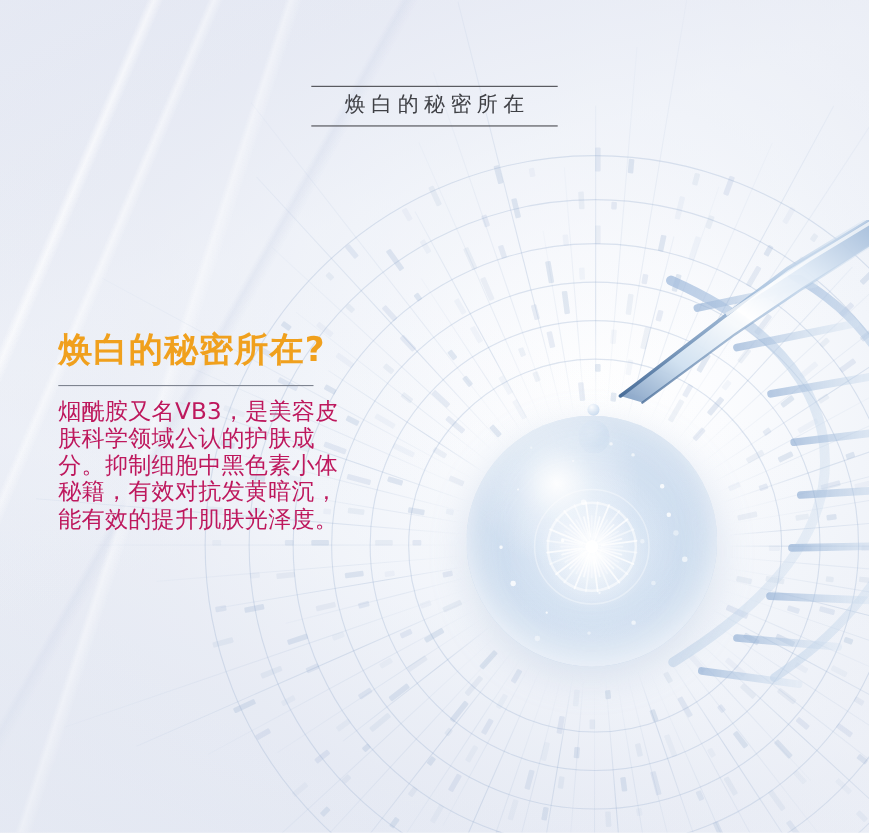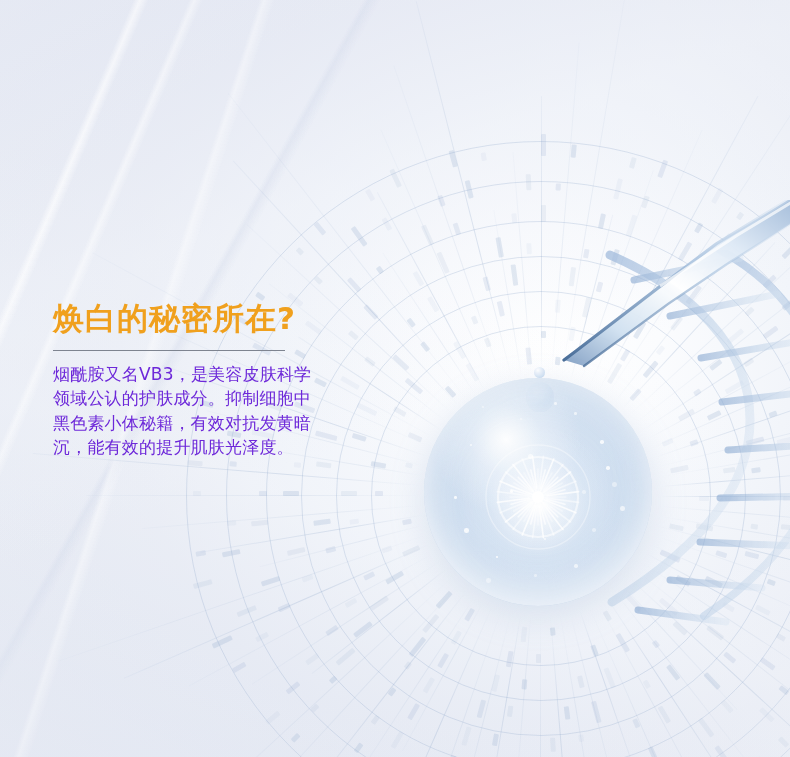--- a/index.html
+++ b/index.html
@@ -182,23 +182,23 @@
     font-family:"DejaVu Sans","Liberation Sans",sans-serif;
   }
   .rule{
     margin:12px 0 11px;
     height:1px;
     width:232px;
     background:#7e8490;
   }
   .body-copy{
     margin:0;
-    font-size:17px;
+    font-size:21px;
     line-height:24.5px;
-    color:#6d28d9;
+    color:#be185d;
     letter-spacing:.2px;
     font-family:"DejaVu Sans","Liberation Sans",sans-serif;
   }
 </style>
 </head>
 <body>
 
 <div class="banner">
 
   <div class="bg-layer bg-base"></div>
@@ -647,20 +647,23 @@
       <div class="sparkle" style="width: 2.5px; height: 2.5px; left: 86px; top: 112px; opacity: 0.85;"></div>
       <div class="sparkle" style="width: 3.5px; height: 3.5px; left: 158px; top: 112px; opacity: 0.45;"></div>
       <div class="sparkle" style="width: 4.5px; height: 4.5px; left: 104px; top: 76px; opacity: 0.65;"></div>
     </div>
 
   <div class="bg-layer vignette"></div>
 
   <div class="content">
 
     <div class="headline-block">
+      <div class="sub-wrap">
+        <h2 class="subhead">焕白的秘密所在</h2>
+      </div>
     </div>
 
     <div class="section">
       <h3 class="section-title">焕白的秘密所在?</h3>
       <div class="rule"></div>
       <p class="body-copy">烟酰胺又名VB3，是美容皮肤科学领域公认的护肤成分。抑制细胞中黑色素小体秘籍，有效对抗发黄暗沉，能有效的提升肌肤光泽度。</p>
     </div>
 
   </div>
 </div>

